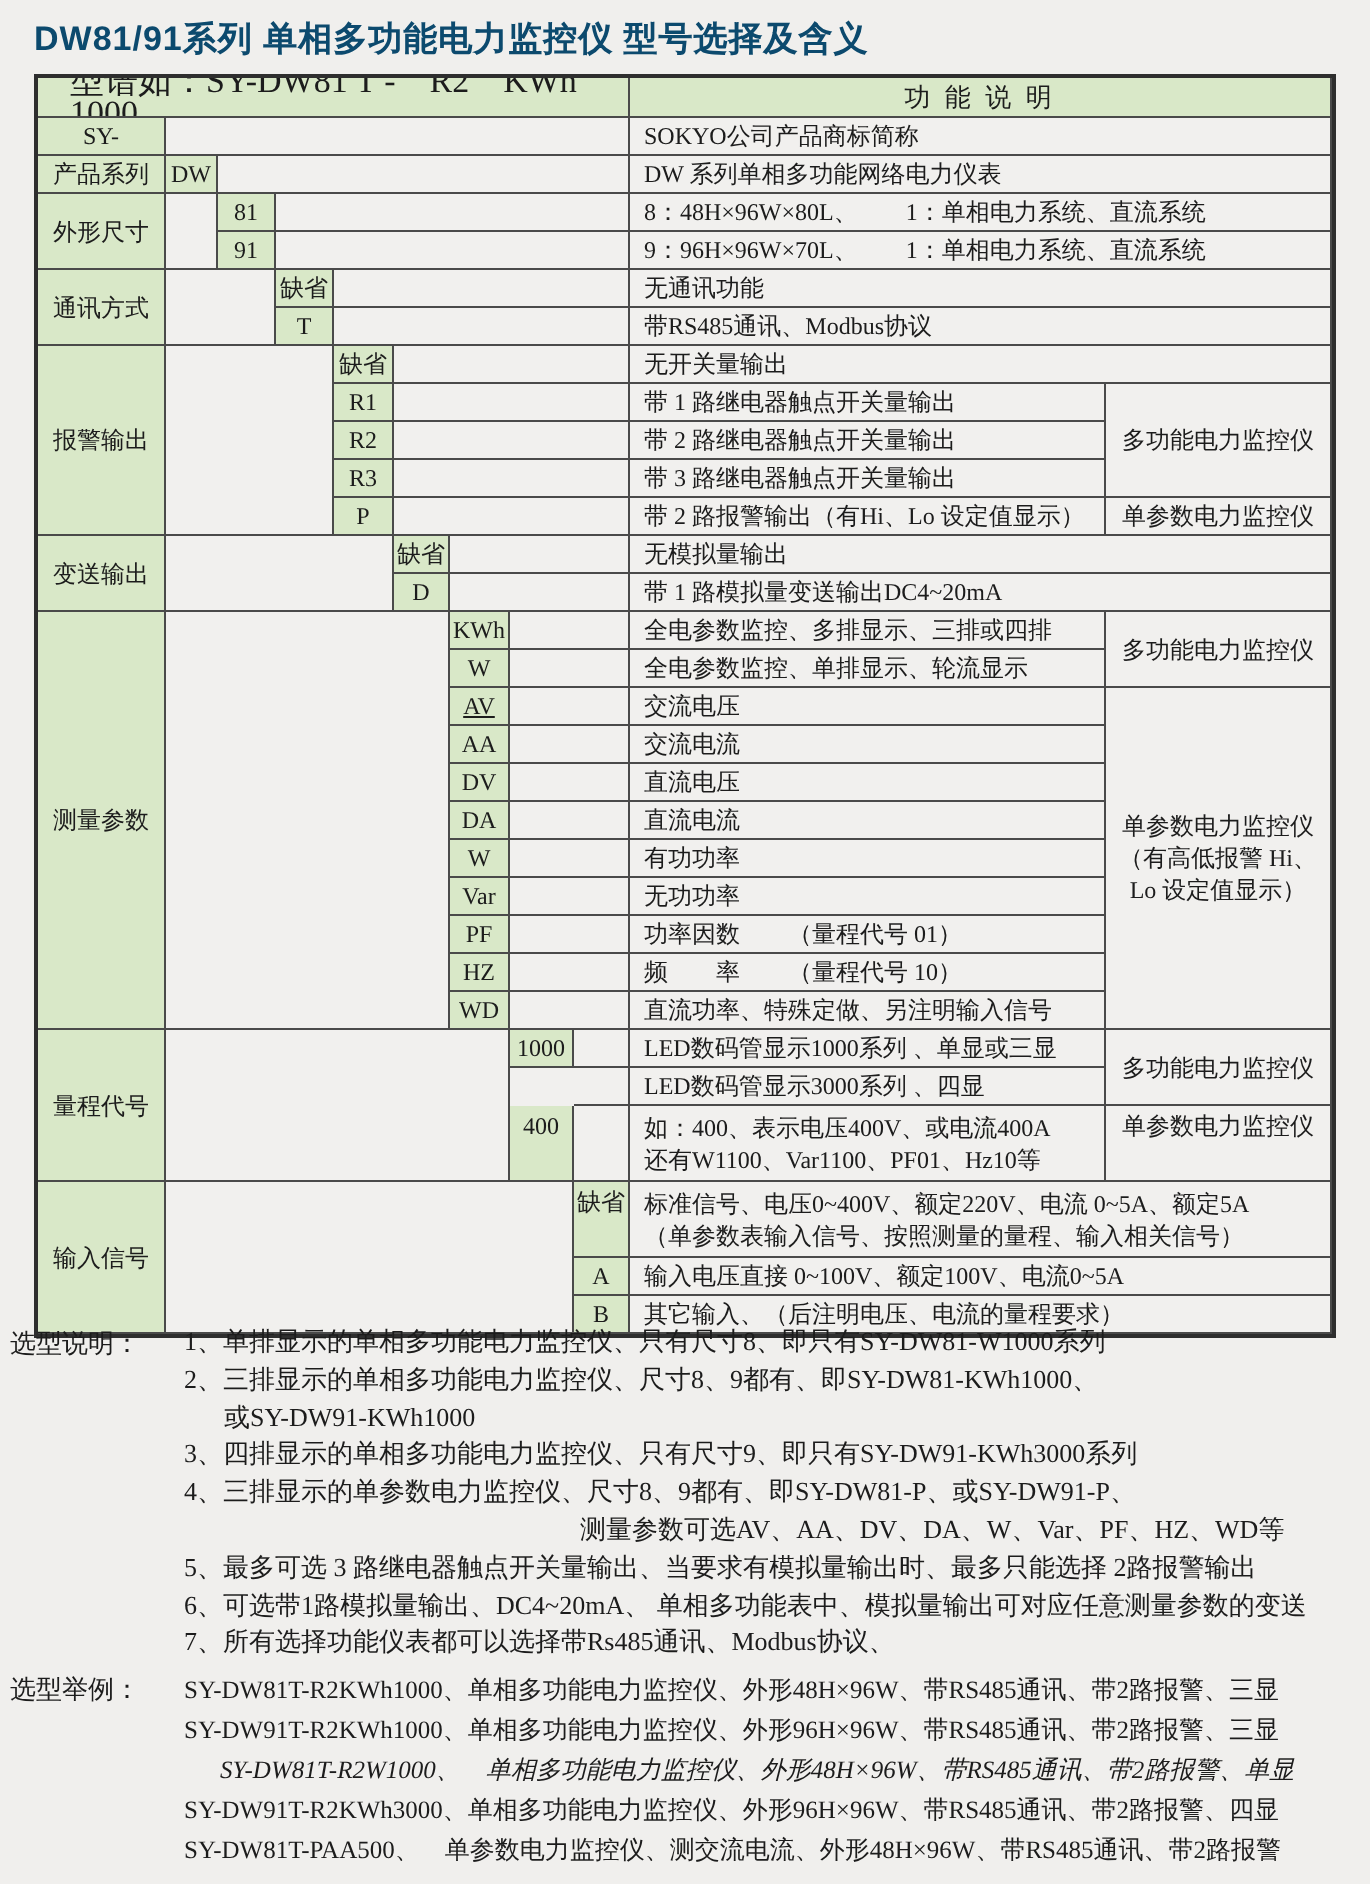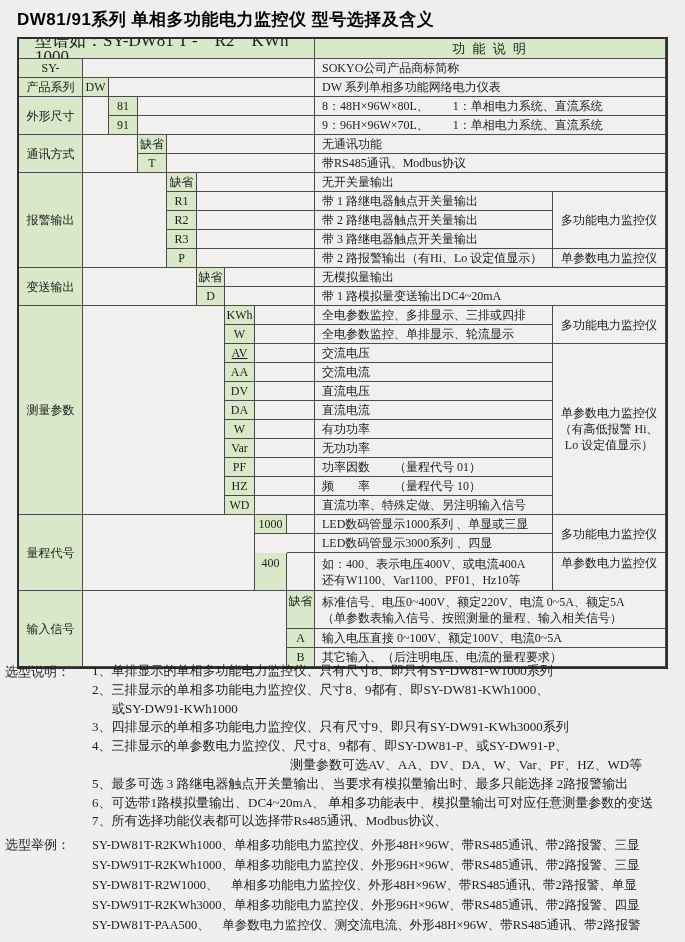--- a/index.html
+++ b/index.html
@@ -7,21 +7,21 @@
     width:685px;height:942px;overflow:hidden;
     background:#f0efed;
     font-family:"Liberation Serif","DejaVu Serif",serif;
     color:#1c1c1c;
     position:relative;
   }
   .page-title{
     position:absolute;left:17px;top:8px;
     font-family:"Liberation Sans","DejaVu Sans",sans-serif;
     font-weight:bold;font-size:17px;letter-spacing:0.5px;
-    color:#000000;white-space:nowrap;text-align:right;
+    color:#0c4a6e;white-space:nowrap;text-align:right;
   }
   .model-table{
     position:absolute;left:17px;top:37px;
     display:grid;
     border:2px solid #2e2e2e;
     background:#f1f0ee;
   }
   .cell{
     border-right:1px solid #4a4a4a;
     border-bottom:1px solid #4a4a4a;
@@ -190,17 +190,17 @@
       <div class="note-line" style="margin-left: 0px;">6、可选带1路模拟量输出、DC4~20mA、 单相多功能表中、模拟量输出可对应任意测量参数的变送</div>
       <div class="note-line" style="margin-left: 0px;">7、所有选择功能仪表都可以选择带Rs485通讯、Modbus协议、</div>
     </div>
 </div>
 
 <div class="examples">
   <div class="block-label">选型举例：</div>
   <div class="lines">
       <div class="example-line" style="margin-left: 0px;">SY-DW81T-R2KWh1000、单相多功能电力监控仪、外形48H×96W、带RS485通讯、带2路报警、三显</div>
       <div class="example-line" style="margin-left: 0px;">SY-DW91T-R2KWh1000、单相多功能电力监控仪、外形96H×96W、带RS485通讯、带2路报警、三显</div>
-      <div class="example-line" style="margin-left: 0px;">SY-DW81T-R2W1000、　单相多功能电力监控仪、外形48H×96W、带RS485通讯、带2路报警、单显</div>
+      <div class="example-line" style="margin-left: 18px; font-style: italic;">SY-DW81T-R2W1000、　单相多功能电力监控仪、外形48H×96W、带RS485通讯、带2路报警、单显</div>
       <div class="example-line" style="margin-left: 0px;">SY-DW91T-R2KWh3000、单相多功能电力监控仪、外形96H×96W、带RS485通讯、带2路报警、四显</div>
       <div class="example-line" style="margin-left: 0px;">SY-DW81T-PAA500、　单参数电力监控仪、测交流电流、外形48H×96W、带RS485通讯、带2路报警</div>
     </div>
 </div>
 
 </body></html>

